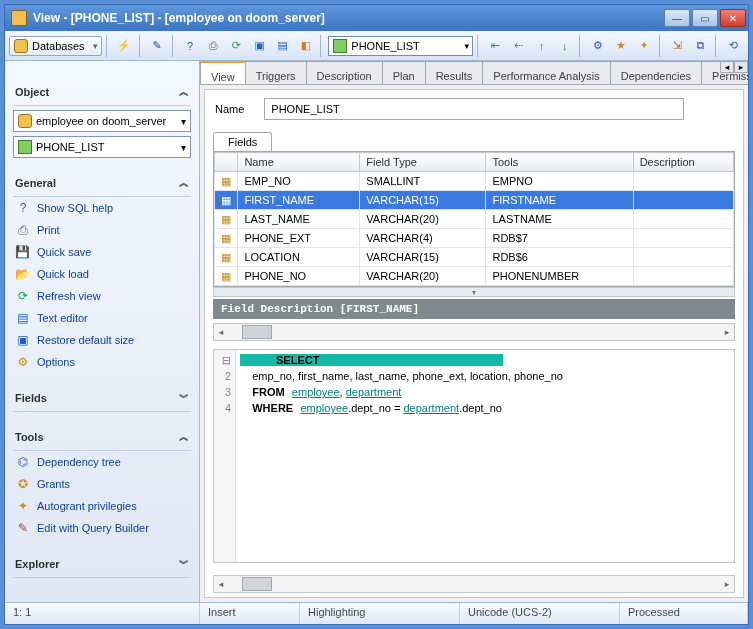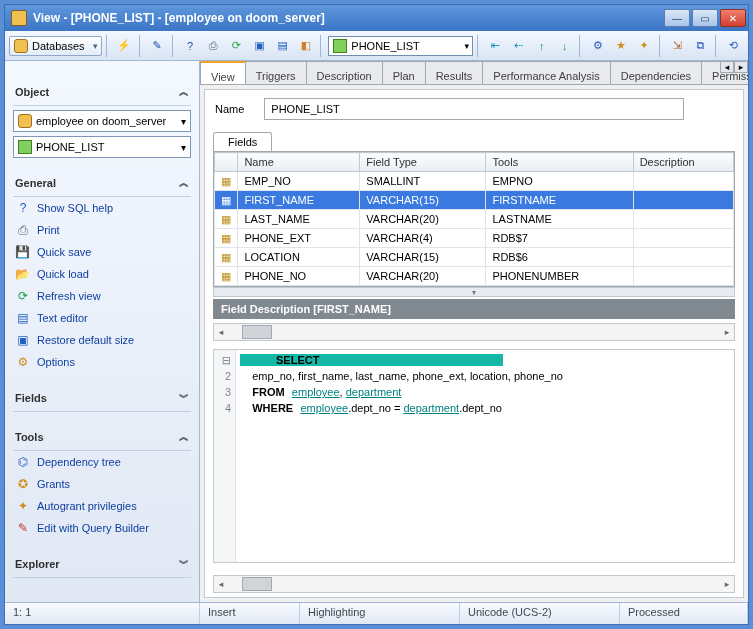--- a/index.html
+++ b/index.html
@@ -37,21 +37,21 @@
 .name-row input { flex:1; max-width:420px; height:22px; border:1px solid #a0a8b0; padding:0 6px;}
 .fields-tab { margin:4px 8px 0 8px;}
 .ftab-label { display:inline-block; padding:3px 14px; border:1px solid #a0a8b0; border-bottom:none; background:#fff; border-top-left-radius:3px; border-top-right-radius:3px;}
 .grid-wrap { margin:0 8px; border:1px solid #a0a8b0; background:#fff;}
 .grid { width:100%; border-collapse:collapse;}
 .grid th { background: linear-gradient(#fdfdfe,#e8ecf2); border:1px solid #c0c8d0; padding:3px 6px; text-align:left; font-weight:normal; color:#303030;}
 .grid td { border:1px solid #e0e4e8; padding:2px 6px; height:19px;}
 .grid tr.sel td { background:#3a7ae0; color:#fff;}
 .row-icon { width:16px; text-align:center; color:#c09020;}
 .collapse-bar { height:10px; background:#e8ecf0; border:1px solid #c0c8d0; margin:0 8px; text-align:center; font-size:8px; color:#707880; cursor:pointer;}
-.field-desc { margin:2px 8px 0 8px; background:#808890; color:#fff; font-weight:bold; padding:4px 8px;}
+.field-desc { margin:2px 8px 0 8px; background:#808890; color:#fff; font-weight:bold; padding:4px 8px;font-family:Liberation Mono, monospace;}
 .hscroll { height:18px; margin:4px 8px; border:1px solid #c0c8d0; background:#f4f4f4; display:flex; align-items:center;}
 .hscroll .thumb { width:30px; height:14px; background:#d0d4d8; border:1px solid #a0a8b0; margin-left:14px;}
 .hscroll .arr { width:14px; text-align:center; font-size:9px; color:#606870;}
 .sql-area { flex:1; margin:4px 8px 8px 8px; border:1px solid #c0c8d0; background:#fff; display:flex; overflow:hidden;}
 .gutter { width:22px; background:#f4f6f8; border-right:1px solid #e0e4e8; text-align:right; padding:2px 4px 0 0; color:#808890; font-family:Consolas,monospace; font-size:12px; line-height:16px;}
 .code { flex:1; padding:2px 4px; font-family:Consolas,monospace; font-size:12px; line-height:16px; white-space:pre; overflow:hidden;}
 .kw { color:#000; font-weight:bold;}
 .hl { background:#14b8a6;padding-left:36px;}
 .id-link { color:#008080; text-decoration:underline;}
 .statusbar { height:22px; background: linear-gradient(#f8faff,#e0e8f4); border-top:1px solid #a0b8d8; display:flex;}

